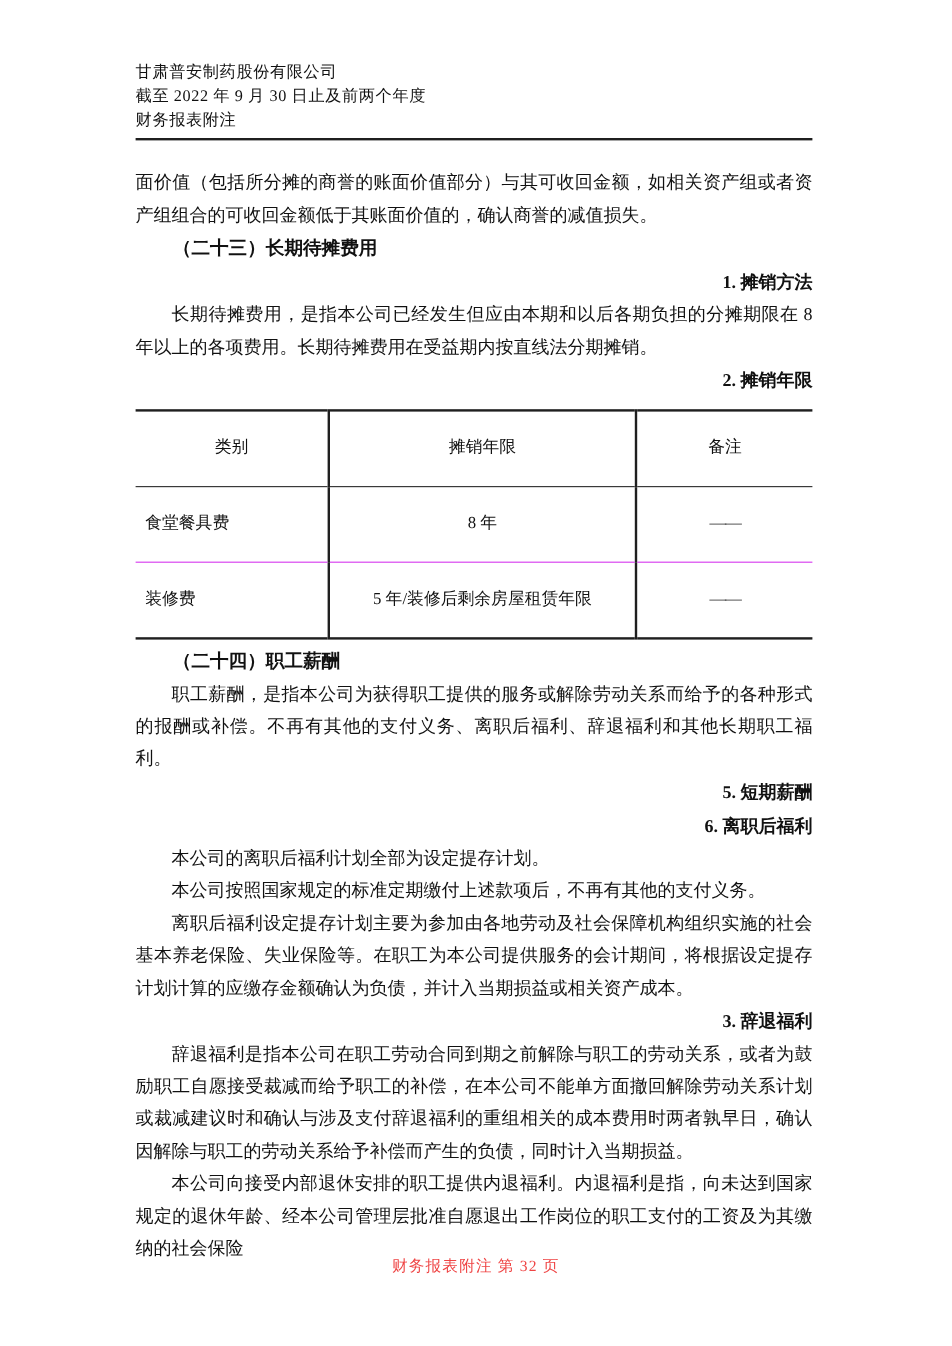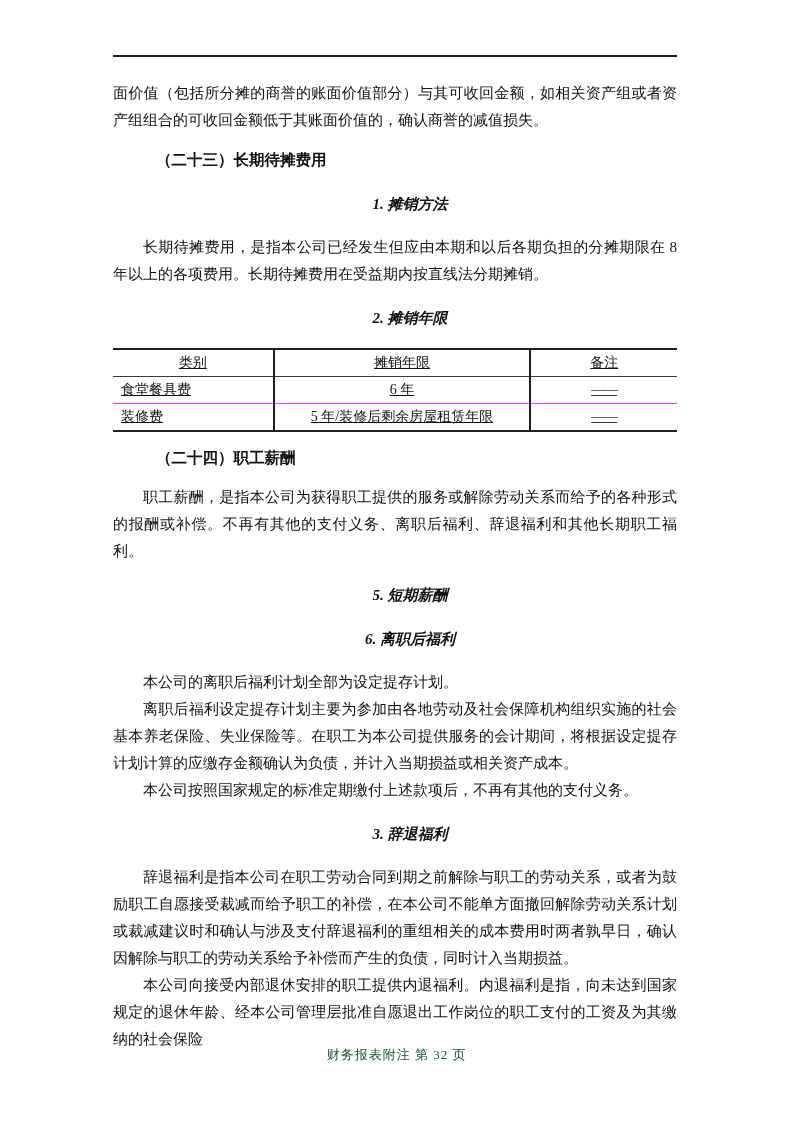--- a/index.html
+++ b/index.html
@@ -31,78 +31,81 @@
     text-align: justify;
   }
   main p {
     margin: 0;
     text-indent: 2em;
   }
   main p.continuation { text-indent: 0; }
   h3.sec {
     font-size: 15.5px;
     font-weight: bold;
-    margin: 12px;
+    margin: 0;
     line-height: 28px;
     text-indent: 2em;
     text-align: left;
   }
   h4.sub {
     font-size: 15px;
     font-weight: bold;
-    margin: 16px;
+    margin: 0;
     line-height: 28px;
     text-indent: 2em;
-    text-align: center;
-    font-style: italic;
+    text-align: right;
   }
   table.amort {
     width: 100%;
     border-collapse: collapse;
     border-top: 2px solid #1f1f1f;
     border-bottom: 2px solid #1f1f1f;
     margin: 9px 0 5px 0;
     font-size: 14px;
     table-layout: fixed;
   }
   table.amort col.c1 { width: 28.5%; }
   table.amort col.c2 { width: 45.5%; }
   table.amort col.c3 { width: 26%; }
   table.amort th, table.amort td {
     font-weight: normal;
     text-align: center;
-    padding: 2px 6px;
+    padding: 20px 6px;
     height: 22px;
     line-height: 20px;
-    text-decoration: underline;
   }
   table.amort thead tr { border-bottom: 1.5px solid #3a3a3a; }
   table.amort tbody tr + tr { border-top: 1px solid #d946ef; }
   table.amort th:nth-child(1), table.amort td:nth-child(1),
   table.amort th:nth-child(2), table.amort td:nth-child(2) {
     border-right: 2px solid #1f1f1f;
   }
   table.amort td:first-child { text-align: left; padding-left: 8px; }
   .dash { color: #333; letter-spacing: -1px; }
   footer.page-footer {
     position: absolute;
     left: 0;
     right: 0;
     bottom: 58px;
     text-align: center;
     font-size: 13px;
-    color: #14532d;
+    color: #ef4444;
     letter-spacing: 1px;
   }
 </style>
 </head>
 <body>
 
 <div class="page">
 
+  <header>
+    <div class="hdr-line">甘肃普安制药股份有限公司</div>
+    <div class="hdr-line">截至 2022 年 9 月 30 日止及前两个年度</div>
+    <div class="hdr-line">财务报表附注</div>
+  </header>
   <hr class="header-rule">
 
   <main>
 
     <p class="continuation">面价值（包括所分摊的商誉的账面价值部分）与其可收回金额，如相关资产组或者资产组组合的可收回金额低于其账面价值的，确认商誉的减值损失。</p>
 
     <h3 class="sec">（二十三）长期待摊费用</h3>
 
     <h4 class="sub">1. 摊销方法</h4>
     <p>长期待摊费用，是指本公司已经发生但应由本期和以后各期负担的分摊期限在 8 年以上的各项费用。长期待摊费用在受益期内按直线法分期摊销。</p>
@@ -118,40 +121,40 @@
       <thead>
         <tr>
           <th>类别</th>
           <th>摊销年限</th>
           <th>备注</th>
         </tr>
       </thead>
       <tbody>
         <tr>
           <td>食堂餐具费</td>
-          <td>6 年</td>
+          <td>8 年</td>
           <td class="dash">——</td>
         </tr>
         <tr>
           <td>装修费</td>
           <td>5 年/装修后剩余房屋租赁年限</td>
           <td class="dash">——</td>
         </tr>
       </tbody>
     </table>
 
     <h3 class="sec">（二十四）职工薪酬</h3>
     <p>职工薪酬，是指本公司为获得职工提供的服务或解除劳动关系而给予的各种形式的报酬或补偿。不再有其他的支付义务、离职后福利、辞退福利和其他长期职工福利。</p>
 
     <h4 class="sub">5. 短期薪酬</h4>
 
     <h4 class="sub">6. 离职后福利</h4>
     <p>本公司的离职后福利计划全部为设定提存计划。</p>
+    <p>本公司按照国家规定的标准定期缴付上述款项后，不再有其他的支付义务。</p>
     <p>离职后福利设定提存计划主要为参加由各地劳动及社会保障机构组织实施的社会基本养老保险、失业保险等。在职工为本公司提供服务的会计期间，将根据设定提存计划计算的应缴存金额确认为负债，并计入当期损益或相关资产成本。</p>
-    <p>本公司按照国家规定的标准定期缴付上述款项后，不再有其他的支付义务。</p>
 
     <h4 class="sub">3. 辞退福利</h4>
     <p>辞退福利是指本公司在职工劳动合同到期之前解除与职工的劳动关系，或者为鼓励职工自愿接受裁减而给予职工的补偿，在本公司不能单方面撤回解除劳动关系计划或裁减建议时和确认与涉及支付辞退福利的重组相关的成本费用时两者孰早日，确认因解除与职工的劳动关系给予补偿而产生的负债，同时计入当期损益。</p>
     <p>本公司向接受内部退休安排的职工提供内退福利。内退福利是指，向未达到国家规定的退休年龄、经本公司管理层批准自愿退出工作岗位的职工支付的工资及为其缴纳的社会保险</p>
 
   </main>
 
   <footer class="page-footer">财务报表附注 第 32 页</footer>
 
 </div>

